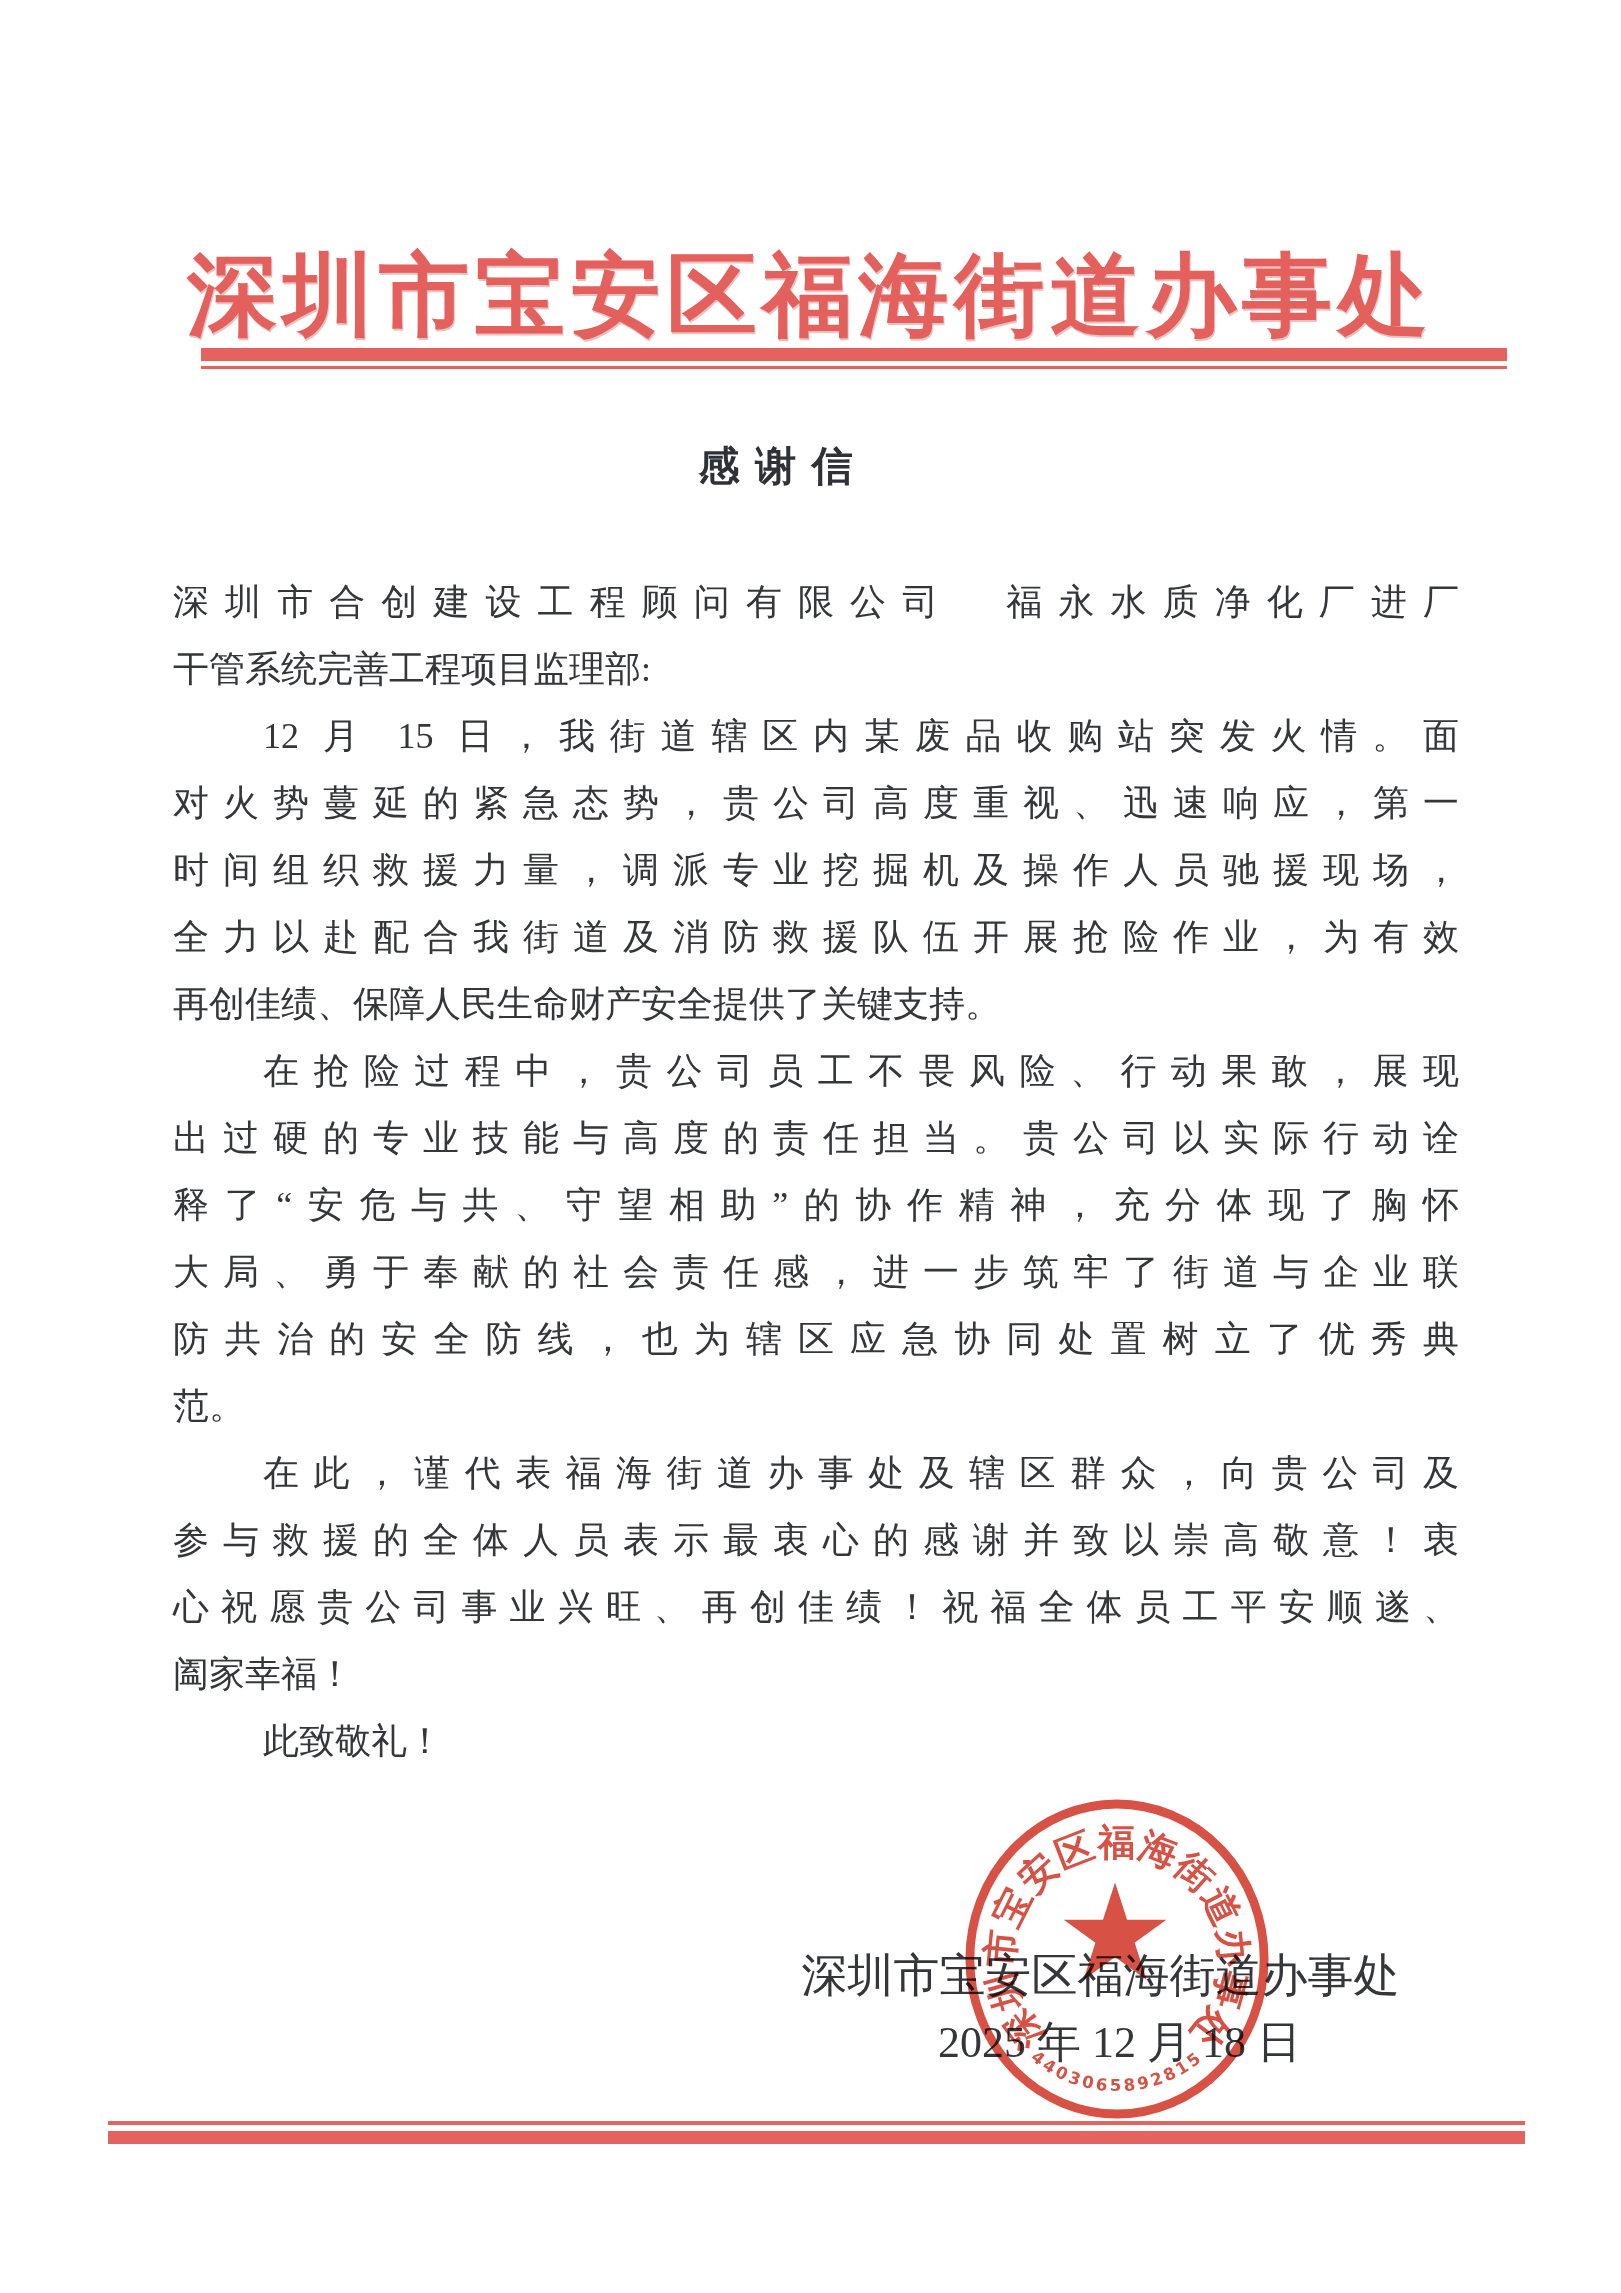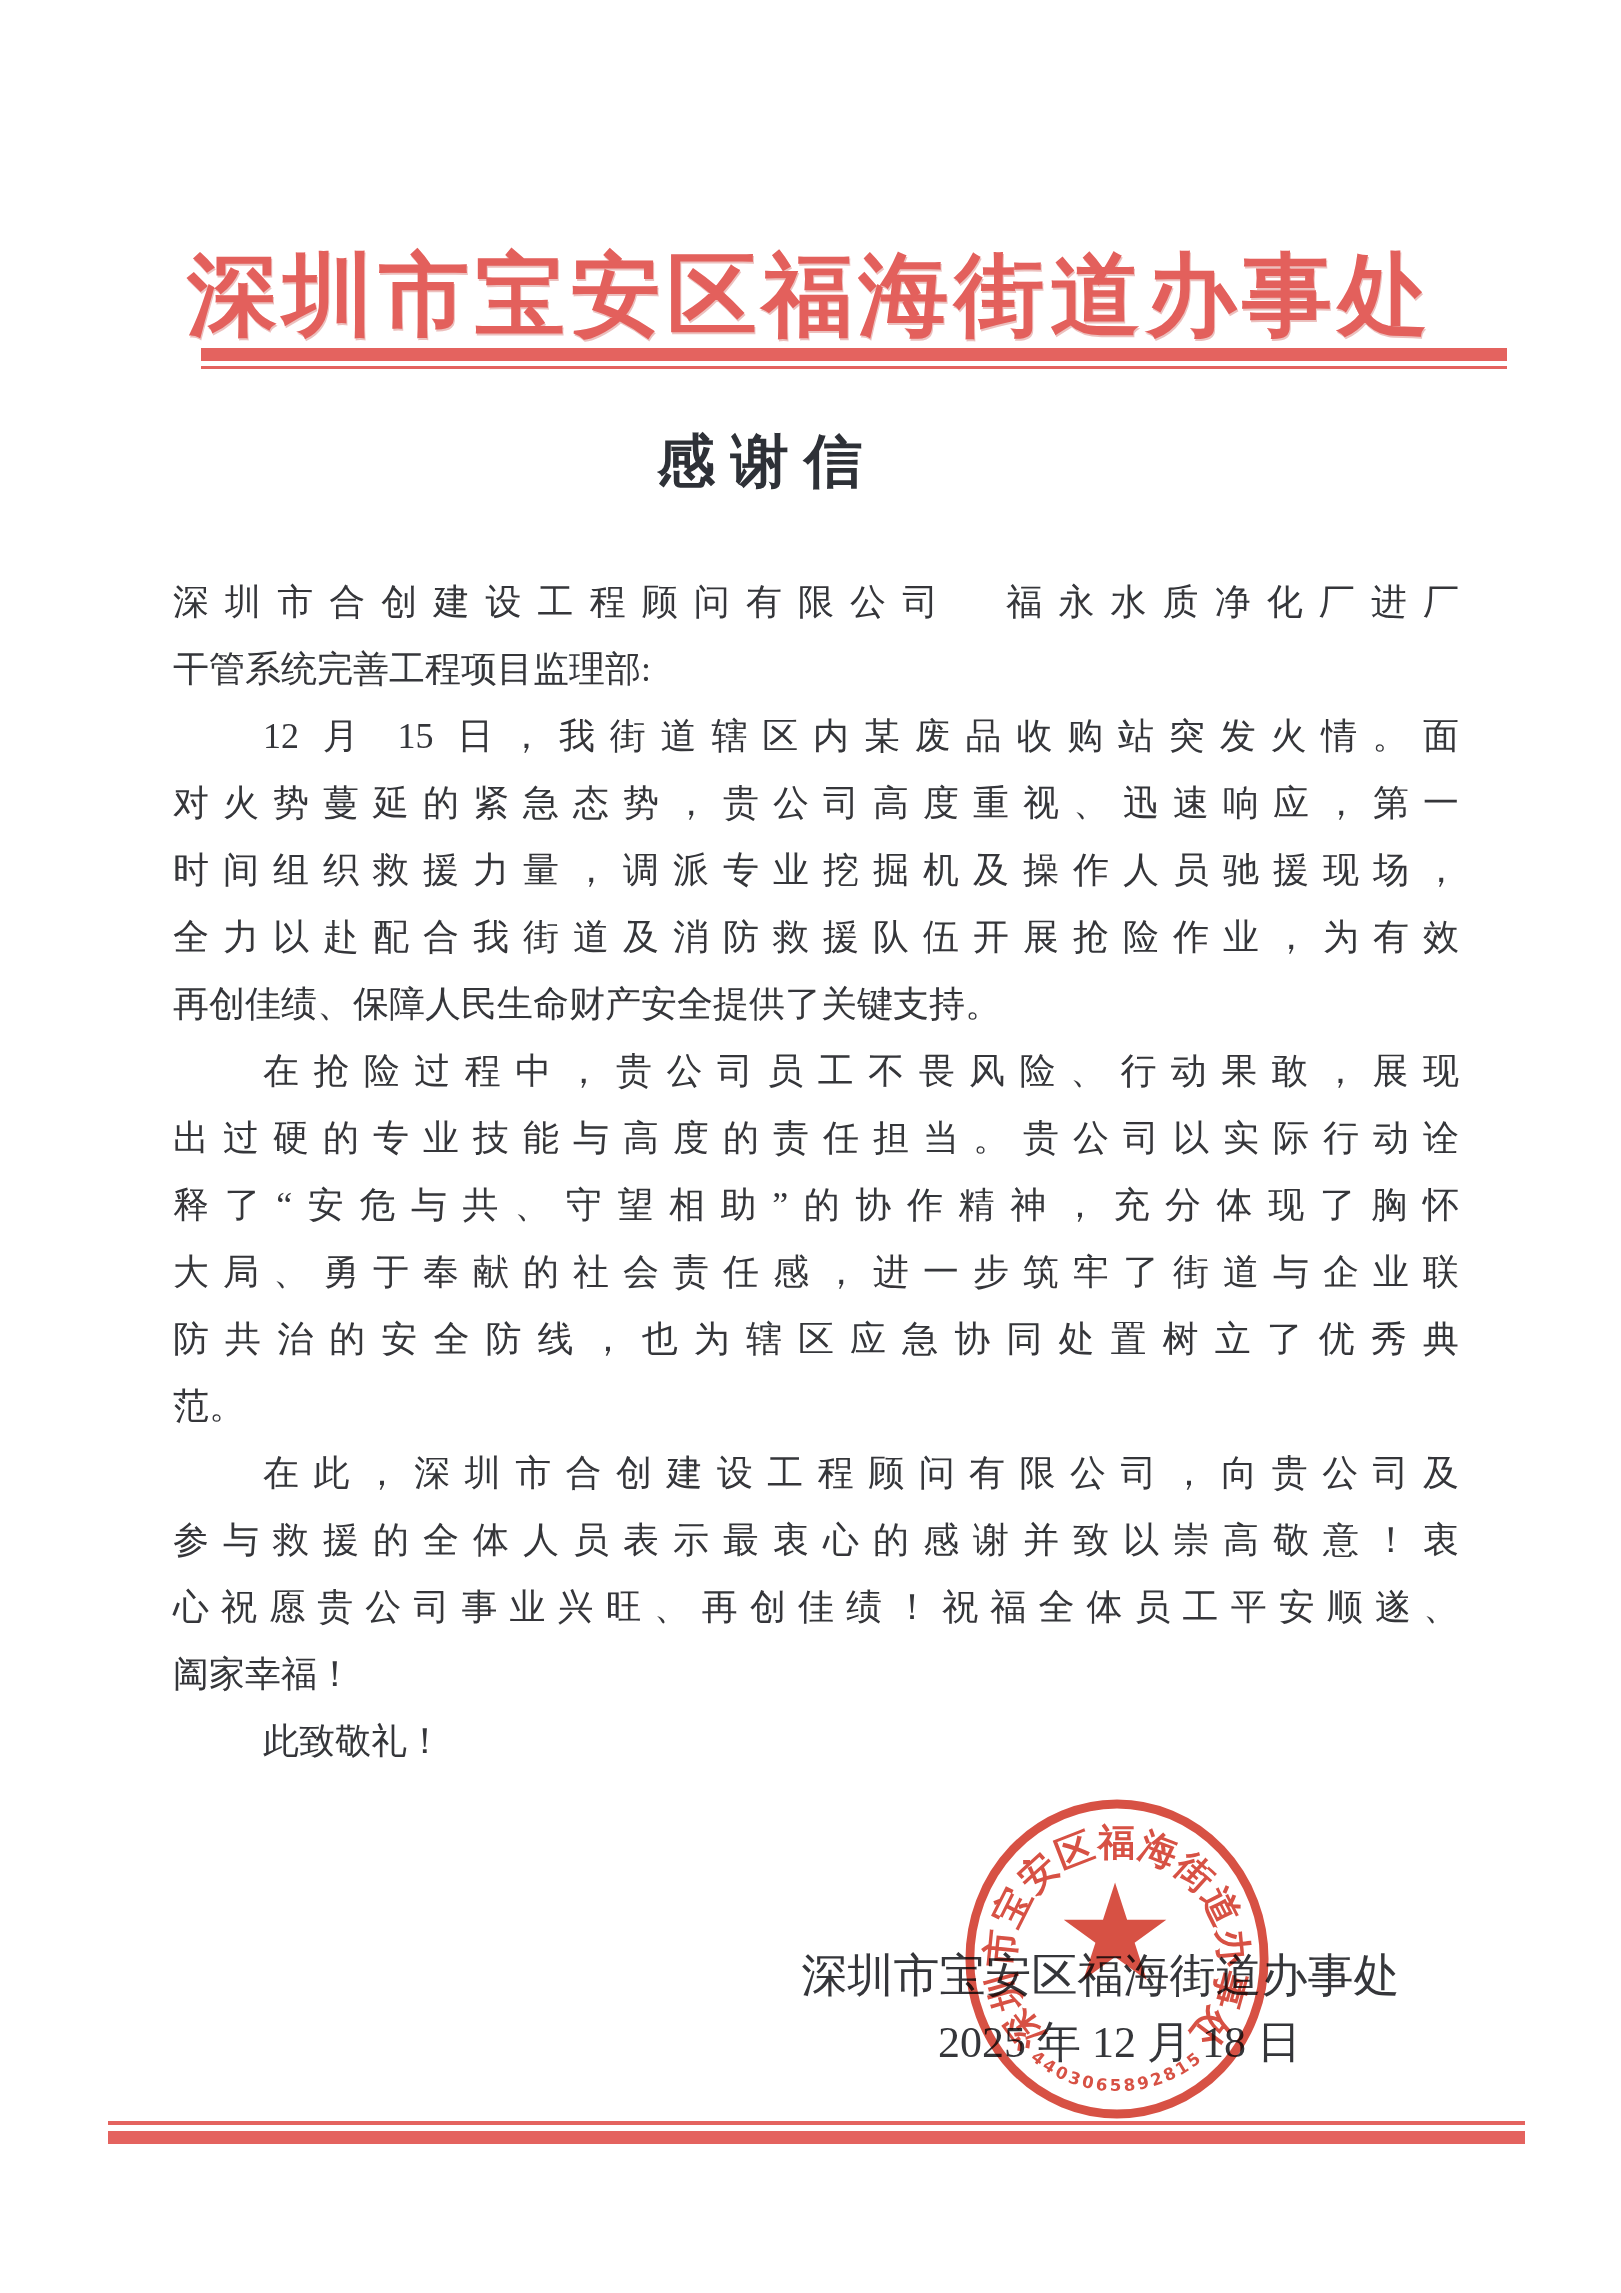--- a/index.html
+++ b/index.html
@@ -19,23 +19,23 @@
     letter-spacing:5.9px;
     text-shadow:1px 2px 0 rgba(201,74,70,.35);
     white-space:nowrap;
   }
   .rule-top{position:absolute;left:201px;top:348px;width:1306px;}
   .rule-top .thick{height:12.7px;background:#e4635f;}
   .rule-top .gap{height:4.9px;background:#ffffff;}
   .rule-top .thin{height:3.9px;background:#e4635f;}
   
   .doc-title{
-    position:absolute;left:0;top:423px;width:1535px;margin:0;
+    position:absolute;left:0;top:423px;width:1535px;margin:16px;
     text-align:center;
-    font-size:58px;font-weight:600;
+    font-size:41px;font-weight:600;
     color:#2e3137;
     letter-spacing:15.7px;
   }
   
   .body-text{
     position:absolute;left:173px;top:569px;width:1286px;
     color:#35363a;
   }
   .line{
     font-size:36px;
@@ -106,21 +106,21 @@
       <div class="line justify">对火势蔓延的紧急态势，贵公司高度重视、迅速响应，第一</div>
       <div class="line justify">时间组织救援力量，调派专业挖掘机及操作人员驰援现场，</div>
       <div class="line justify">全力以赴配合我街道及消防救援队伍开展抢险作业，为有效</div>
       <div class="line">再创佳绩、保障人民生命财产安全提供了关键支持。</div>
       <div class="line justify indent">在抢险过程中，贵公司员工不畏风险、行动果敢，展现</div>
       <div class="line justify">出过硬的专业技能与高度的责任担当。贵公司以实际行动诠</div>
       <div class="line justify">释了“安危与共、守望相助”的协作精神，充分体现了胸怀</div>
       <div class="line justify">大局、勇于奉献的社会责任感，进一步筑牢了街道与企业联</div>
       <div class="line justify">防共治的安全防线，也为辖区应急协同处置树立了优秀典</div>
       <div class="line">范。</div>
-      <div class="line justify indent">在此，深圳市合创建设工程顾问有限公司，向贵公司及</div>
+      <div class="line justify indent">在此，谨代表福海街道办事处及辖区群众，向贵公司及</div>
       <div class="line justify">参与救援的全体人员表示最衷心的感谢并致以崇高敬意！衷</div>
       <div class="line justify">心祝愿贵公司事业兴旺、再创佳绩！祝福全体员工平安顺遂、</div>
       <div class="line">阖家幸福！</div>
       <div class="line indent">此致敬礼！</div>
     </div>
 
   <div class="signature">深圳市宝安区福海街道办事处</div>
 
   <div class="date">2025 年 12 月 18 日</div>
 

